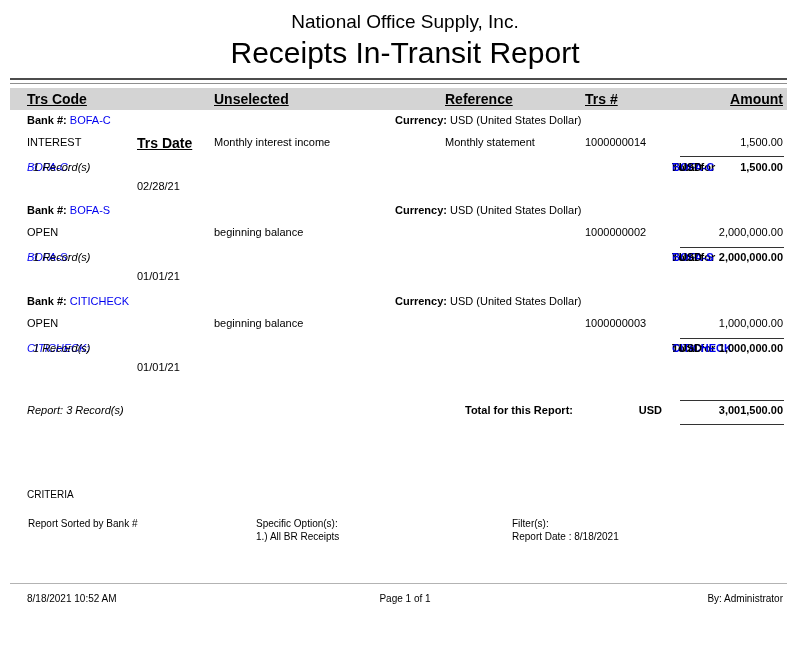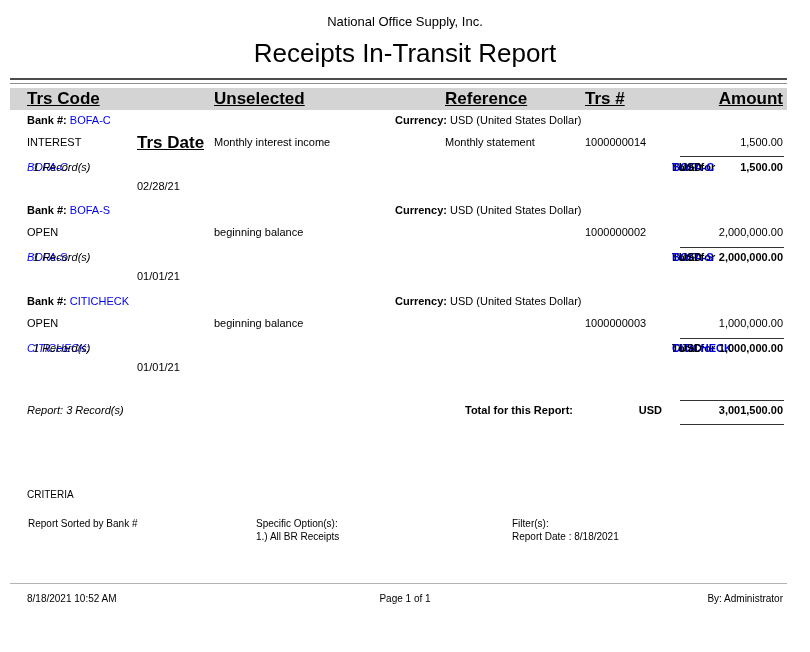--- a/index.html
+++ b/index.html
@@ -6,26 +6,26 @@
   #page{
     position:relative;
     width:810px;height:652px;
     background:#ffffff;
     font-family:"Liberation Sans","DejaVu Sans",sans-serif;
     color:#000;
     overflow:hidden;
   }
   .abs{position:absolute;}
   .center{left:0;width:810px;text-align:center;}
-  .company{top:15px;font-size:13px;line-height:14px;}
-  .title{top:39px;font-size:26px;line-height:28px;}
+  .company{top:15px;font-size:19px;line-height:14px;}
+  .title{top:39px;font-size:30px;line-height:28px;}
   .rule1{top:78px;left:10px;width:777px;border-top:2px solid #4c4c4c;height:0;}
   .rule2{top:83px;left:10px;width:777px;border-top:1px solid #8f8f8f;height:0;}
   .headerbar{top:88px;left:10px;width:777px;height:22px;background:#d4d4d4;}
-  .hrow{top:88px;left:0;width:810px;height:22px;font-size:17px;line-height:22px;font-weight:bold;}
+  .hrow{top:88px;left:0;width:810px;height:22px;font-size:14px;line-height:22px;font-weight:bold;}
   .hrow span{text-decoration:underline;}
   .row{left:0;width:810px;height:13px;font-size:11px;line-height:13px;}
   .row span{position:absolute;top:0;white-space:nowrap;}
   .x-code{left:27px;}
   .x-date{left:137px;margin-top:44px;}
   .x-desc{left:214px;}
   .x-ref{left:445px;}
   .x-trs{left:585px;}
   .x-amt{left:640px;width:143px;text-align:right;}
   .x-cur{left:395px;}

